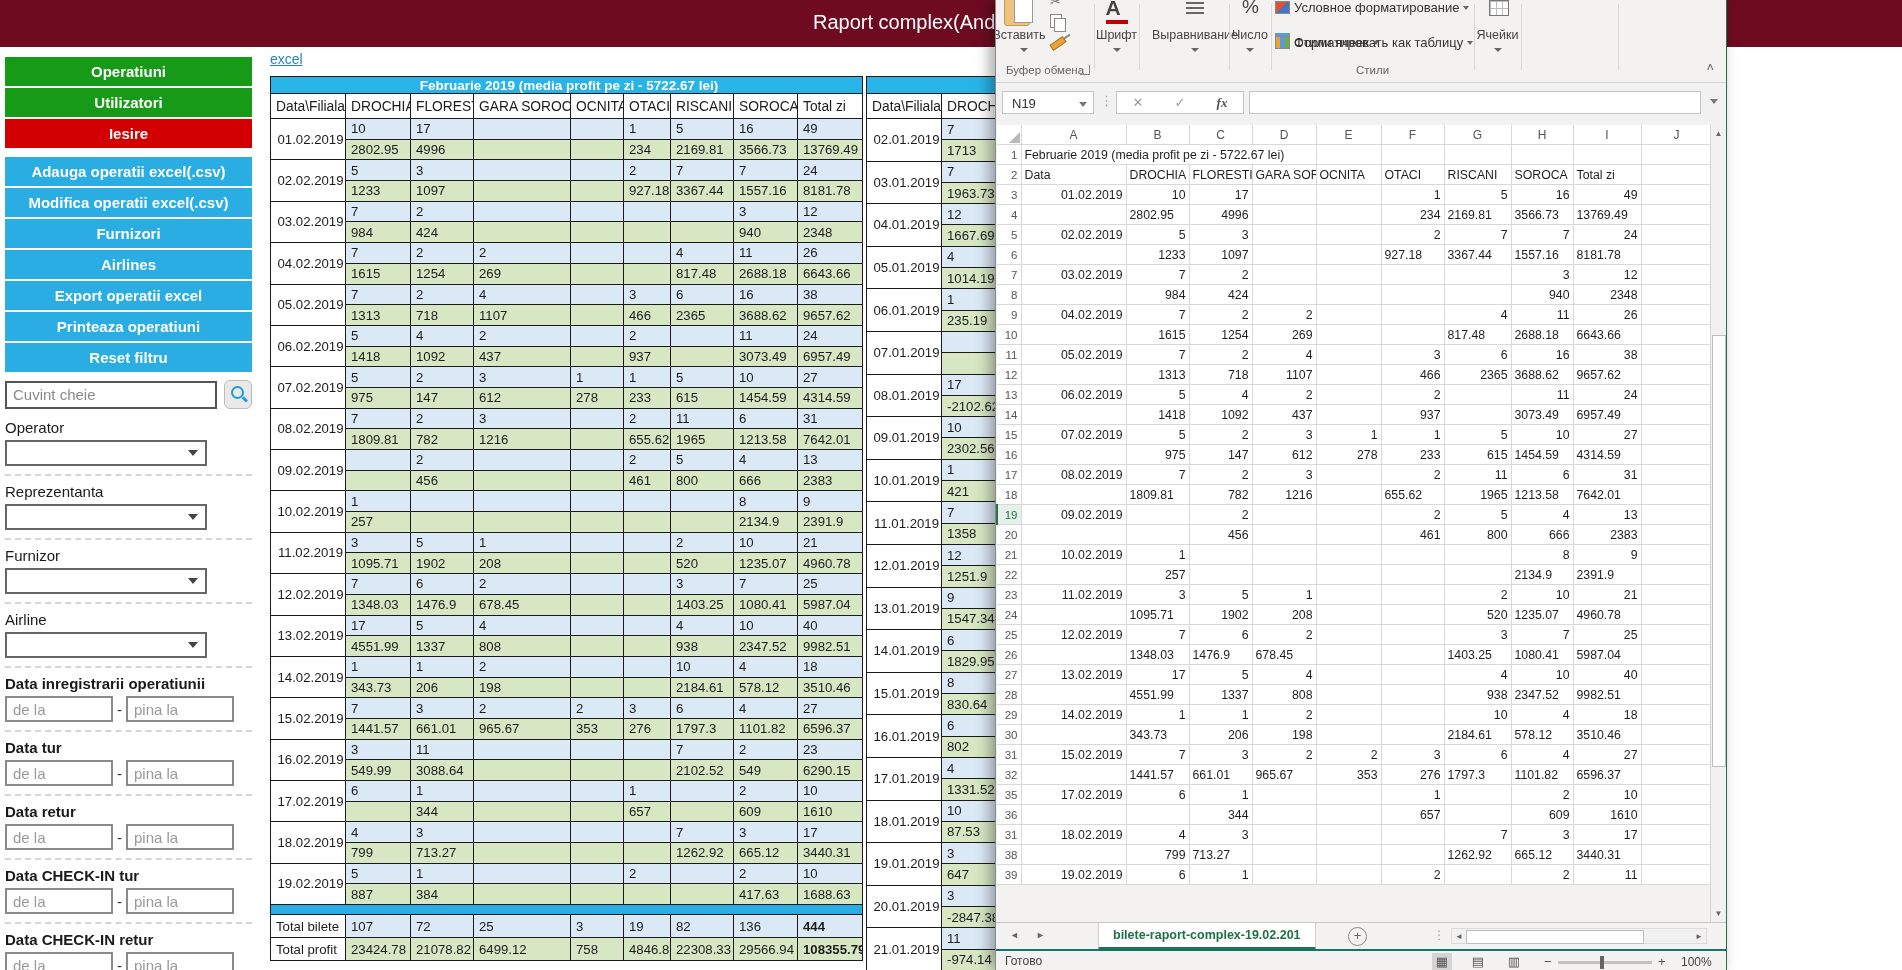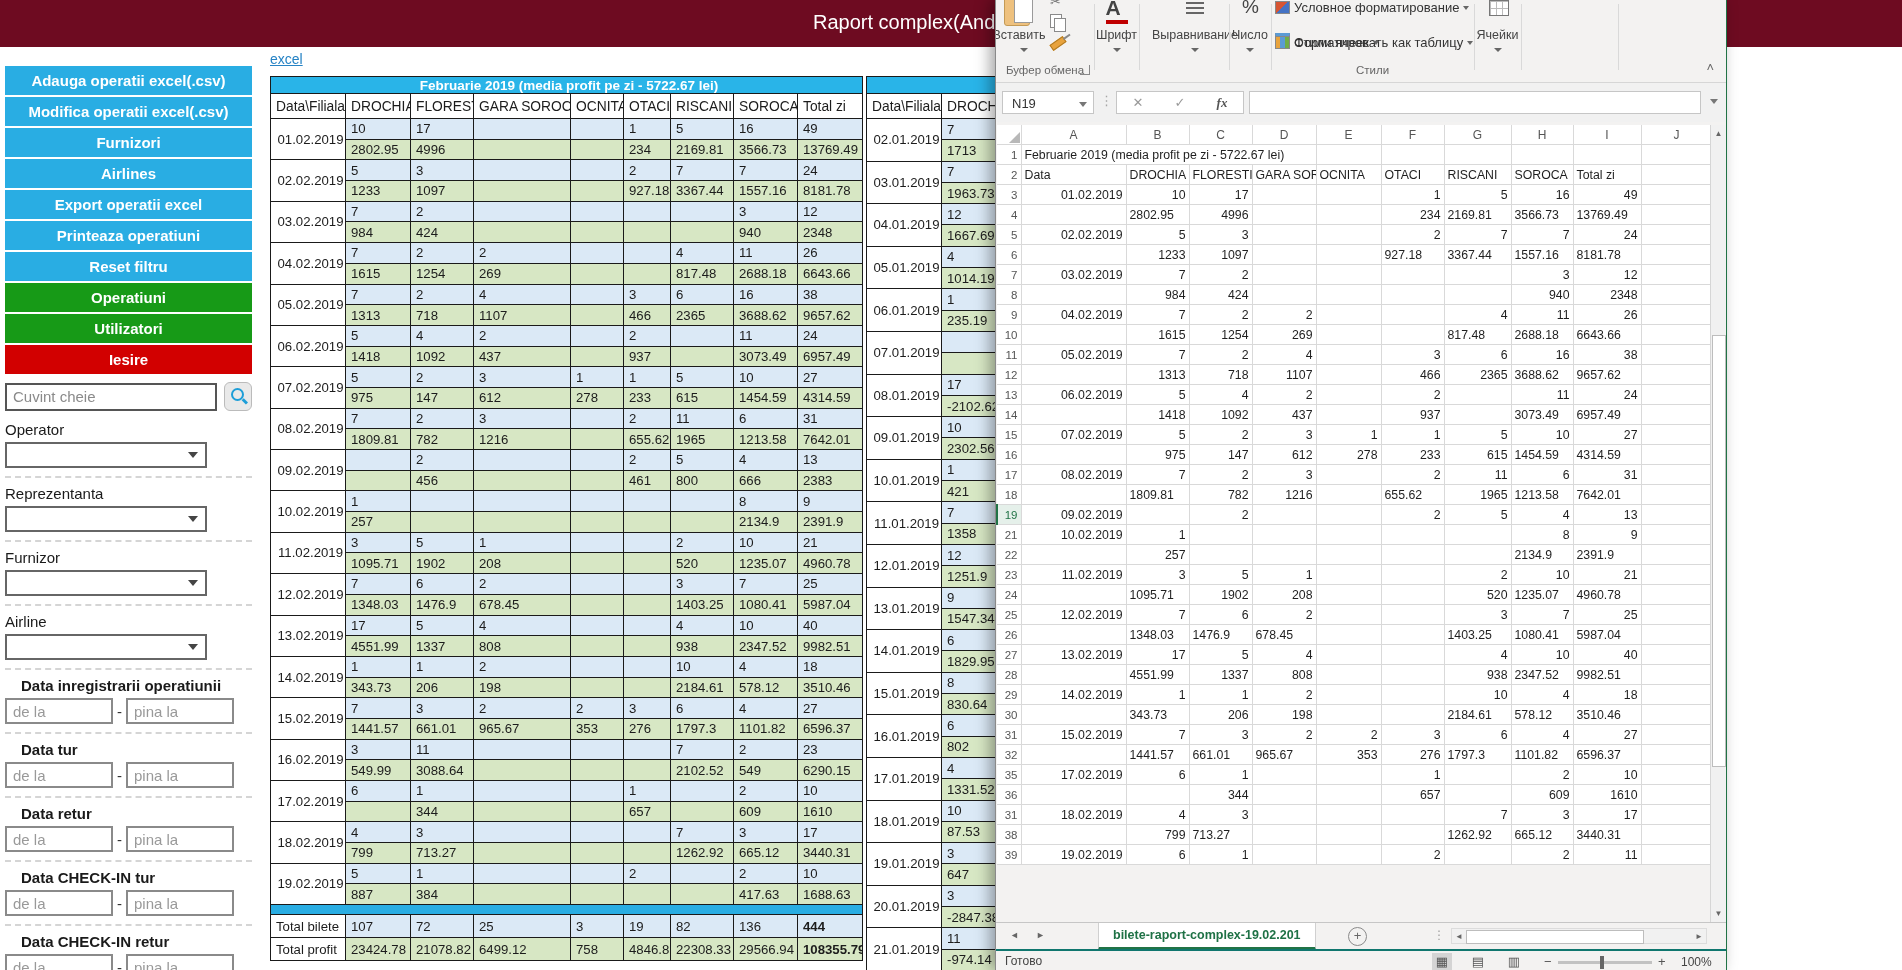--- a/index.html
+++ b/index.html
@@ -19,21 +19,21 @@
   .search-row{margin-top:8px;display:flex;align-items:center;}
   .search-input{width:196px;height:24px;border:2px solid #555;font-size:15px;padding:0 6px;color:#333;outline:none;}
   .search-input::placeholder{color:#8a8a8a;}
   .search-btn{width:27px;height:27px;margin-left:7px;background:#e9e9e9;border:1px solid #bbb;border-radius:6px;
               position:relative;cursor:pointer;}
   .mag{position:absolute;left:6px;top:5px;width:9px;height:9px;border:2.5px solid #1d9ed8;border-radius:50%;}
   .mag::after{content:"";position:absolute;left:9px;top:10px;width:6px;height:2.5px;background:#1d9ed8;
               transform:rotate(45deg);}
   #filters{margin-top:10px;}
   .flabel{font-size:15px;color:#1a1a1a;margin:2px 0 4px 0;}
-  .flabel.bold{font-weight:bold;margin-left:16px;}
+  .flabel.bold{font-weight:bold;}
   .selectbox{width:198px;height:22px;border:2px solid #666;background:#fff;position:relative;cursor:pointer;}
   .caret{position:absolute;right:7px;top:8px;width:0;height:0;
          border-left:5px solid transparent;border-right:5px solid transparent;border-top:6px solid #444;}
   .dashsep{border-top:2px dashed #d5d5d5;margin:8px 0 7px 0;}
   .drow{display:flex;align-items:center;}
   .dinput{width:92px;height:22px;border:2px solid #8a8a8a;font-size:15px;padding:0 6px;color:#333;outline:none;}
   .dinput::placeholder{color:#999;}
   .dash{margin:0 4px;color:#333;font-size:15px;}
   
   .excel-link{position:absolute;left:270px;top:51px;font-size:14px;color:#2683c5;text-decoration:underline;cursor:pointer;}
@@ -145,33 +145,33 @@
   .zoom-label{position:absolute;left:685px;top:4px;font-size:12px;color:#444;}
 </style>
 </head>
 <body>
 
 <div class="page-header">
   <div class="page-title">Raport complex(And</div>
 </div>
 
 <div class="sidebar">
+  <div id="nav-buttons">
+      <div class="sbtn green">Operatiuni</div>
+      <div class="sbtn green">Utilizatori</div>
+      <div class="sbtn red">Iesire</div>
+    </div>
   <div id="action-buttons">
       <div class="sbtn cyan">Adauga operatii excel(.csv)</div>
       <div class="sbtn cyan">Modifica operatii excel(.csv)</div>
       <div class="sbtn cyan">Furnizori</div>
       <div class="sbtn cyan">Airlines</div>
       <div class="sbtn cyan">Export operatii excel</div>
       <div class="sbtn cyan">Printeaza operatiuni</div>
       <div class="sbtn cyan">Reset filtru</div>
-    </div>
-  <div id="nav-buttons">
-      <div class="sbtn green">Operatiuni</div>
-      <div class="sbtn green">Utilizatori</div>
-      <div class="sbtn red">Iesire</div>
     </div>
   <div class="search-row">
     <input class="search-input" placeholder="Cuvint cheie" style="">
     <div class="search-btn">
       <div class="mag"></div>
     </div>
   </div>
   <div id="filters">
       <div class="flabel">Operator</div>
       <div class="selectbox">
@@ -1183,20 +1183,33 @@
             <td class="xcell ar">2</td>
             <td class="xcell al"></td>
             <td class="xcell al"></td>
             <td class="xcell ar">2</td>
             <td class="xcell ar">5</td>
             <td class="xcell ar">4</td>
             <td class="xcell ar">13</td>
             <td class="xcell"></td>
           </tr>
           <tr>
+            <td class="rowhead">20</td>
+            <td class="xcell al"></td>
+            <td class="xcell al"></td>
+            <td class="xcell ar">456</td>
+            <td class="xcell al"></td>
+            <td class="xcell al"></td>
+            <td class="xcell ar">461</td>
+            <td class="xcell ar">800</td>
+            <td class="xcell ar">666</td>
+            <td class="xcell ar">2383</td>
+            <td class="xcell"></td>
+          </tr>
+          <tr>
             <td class="rowhead">21</td>
             <td class="xcell ar">10.02.2019</td>
             <td class="xcell ar">1</td>
             <td class="xcell al"></td>
             <td class="xcell al"></td>
             <td class="xcell al"></td>
             <td class="xcell al"></td>
             <td class="xcell al"></td>
             <td class="xcell ar">8</td>
             <td class="xcell ar">9</td>

